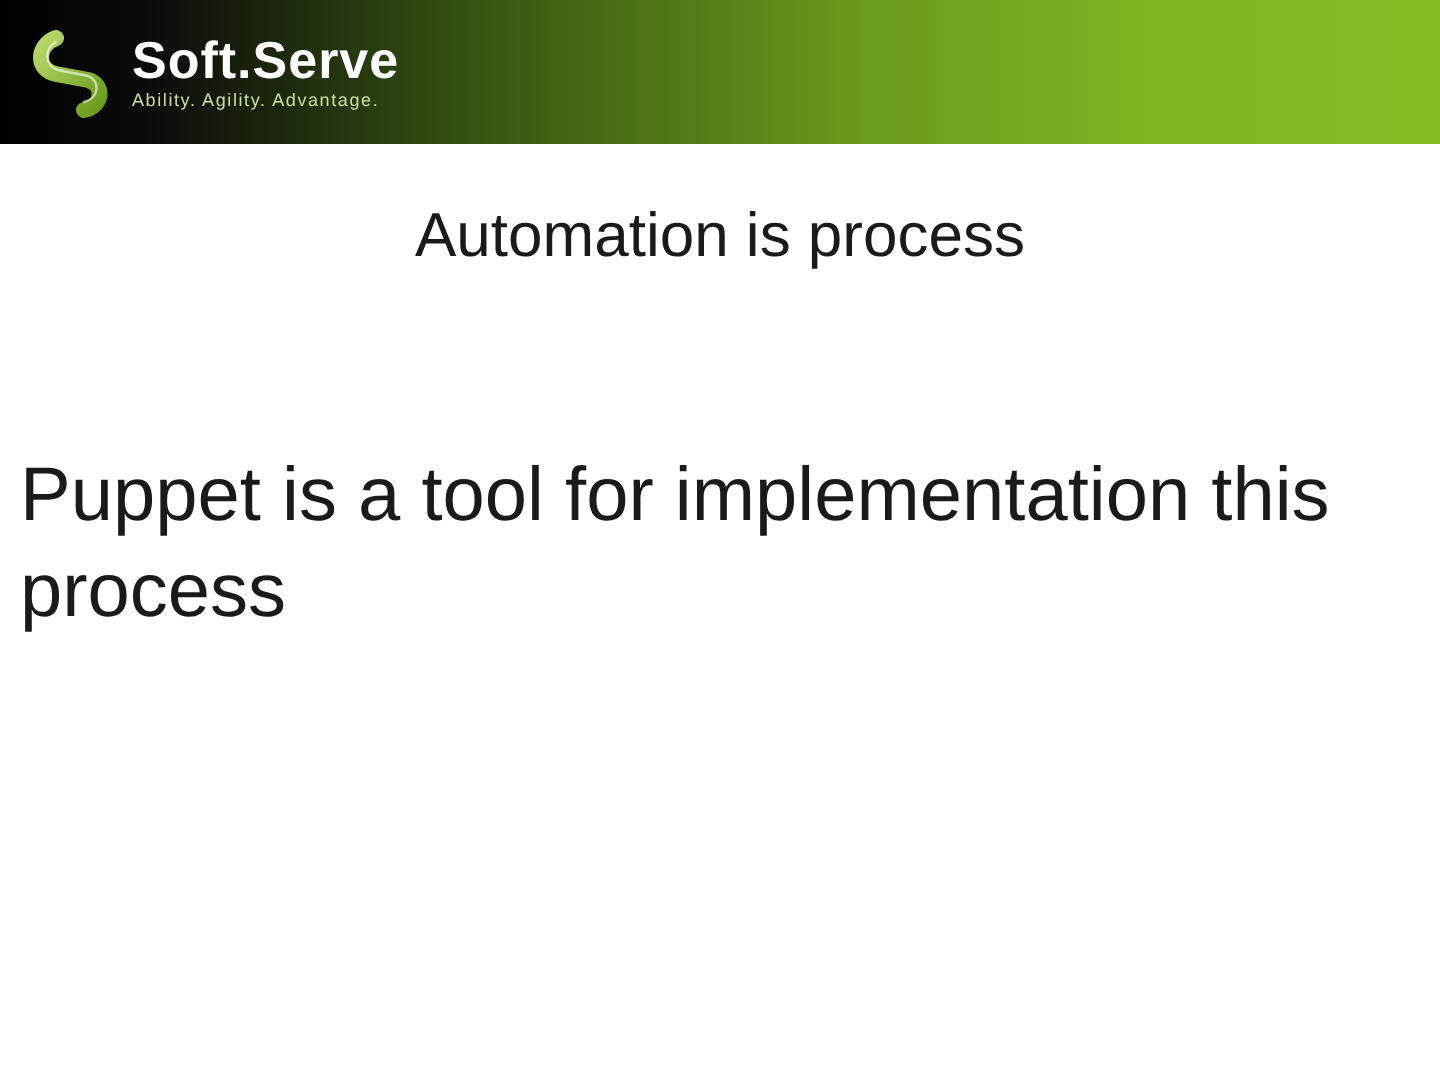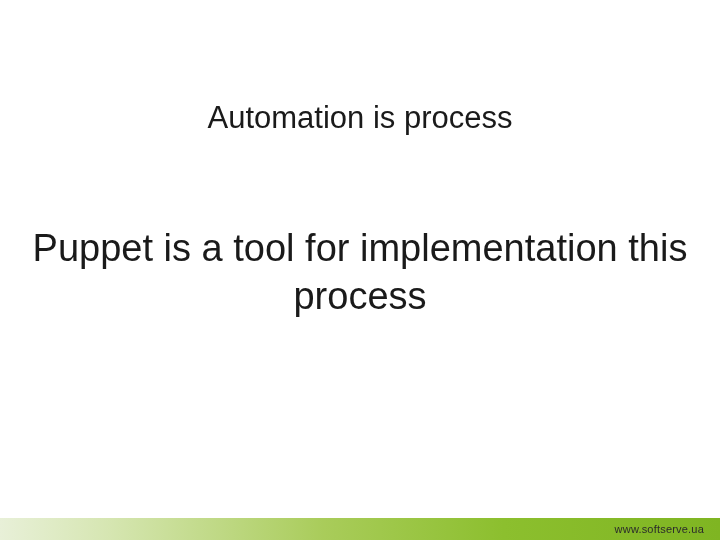--- a/index.html
+++ b/index.html
@@ -60,21 +60,21 @@
     text-align: center;
     color: #1a1a1a;
     font-size: 31px;
     font-weight: 400;
   }
   .body-text {
     position: absolute;
     top: 225px;
     left: 10px;
     width: 700px;
-    text-align: center;
+    text-align: left;
     color: #1a1a1a;
     font-size: 38px;
     font-weight: 400;
     line-height: 1.25;
   }
   .footer {
     position: absolute;
     bottom: 0;
     left: 0;
     width: 100%;
@@ -90,22 +90,39 @@
     color: #2b2b2b;
     font-size: 11px;
     letter-spacing: 0.2px;
   }
 </style>
 </head>
 <body>
 
 <div class="slide">
 
+  <div class="header">
+    <div class="logo">
+      <span class="logo-badge">
+        <svg width="46" height="46" viewBox="0 0 46 46">
+          <defs>
+            <linearGradient id="g1" x1="0" y1="0" x2="1" y2="1">
+              <stop offset="0" stop-color="#b8d96a"></stop>
+              <stop offset="1" stop-color="#6a9b1c"></stop>
+            </linearGradient>
+          </defs>
+          <path d="M14 6 C4 10 4 22 14 24 L30 27 C38 29 38 40 28 42" fill="none" stroke="url(#g1)" stroke-width="8" stroke-linecap="round"></path>
+          <path d="M14 8 C8 11 8 20 15 22 L30 25 C36 27 36 36 28 38" fill="none" stroke="#ffffff" stroke-width="1.2" stroke-linecap="round" opacity="0.6"></path>
+        </svg>
+      </span>
+      <div class="brand">
+        <span class="brand-name">Soft.Serve</span>
+        <span class="brand-tagline">Ability. Agility. Advantage.</span>
+      </div>
+    </div>
+  </div>
 
   <div class="title">Automation is process</div>
 
   <div class="body-text">Puppet is a tool for implementation this process</div>
 
-  <div class="footer">
-    <span class="footer-url">www.softserve.ua</span>
-  </div>
 
 </div>
 
 </body></html>

